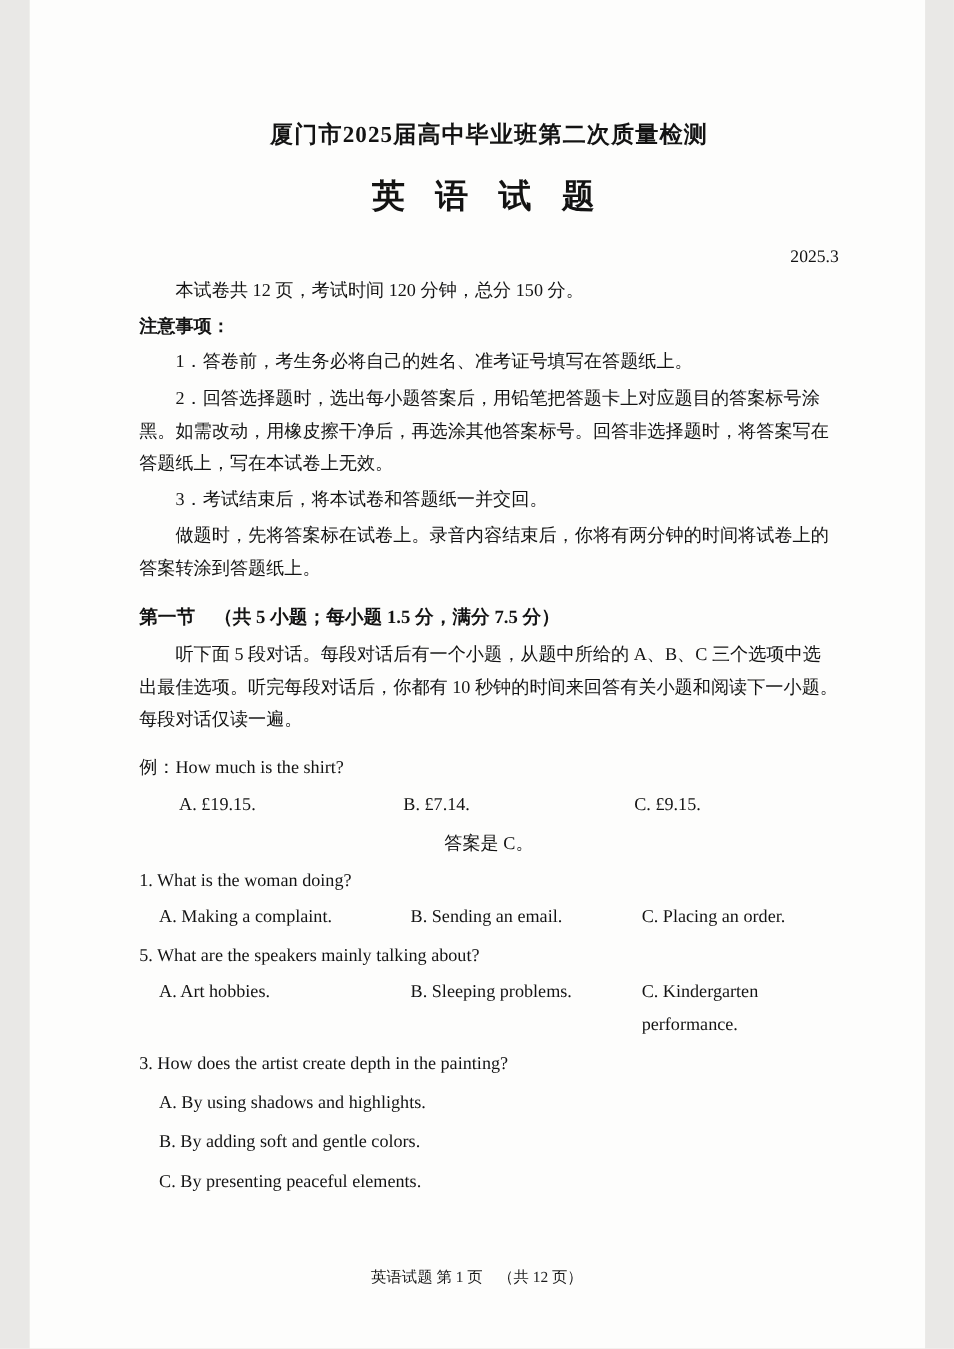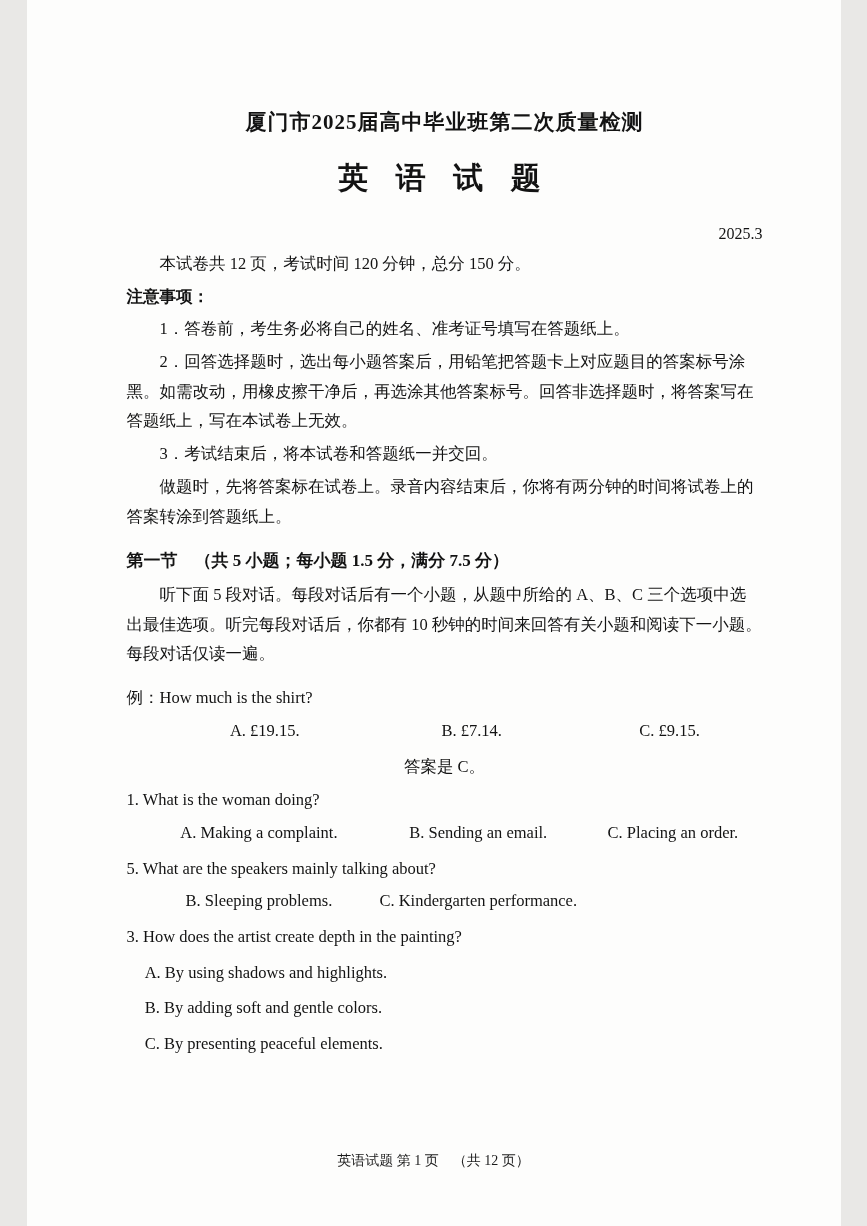--- a/index.html
+++ b/index.html
@@ -50,21 +50,20 @@
     margin: 16px 0 4px 0;
     line-height: 1.7;
   }
   .opts-row {
     display: grid;
     grid-template-columns: 37% 34% 29%;
     padding-left: 1.1em;
     font-size: 16.5px;
     line-height: 1.8;
     margin: 0 0 6px 0;
-    text-align: center;
   }
   .opts-row.example-cols {
     grid-template-columns: 34% 35% 31%;
     padding-left: 2.2em;
   }
   .opt-line {
     padding-left: 1.1em;
     font-size: 16.5px;
     line-height: 1.8;
     margin: 6px 0;
@@ -123,20 +122,21 @@
       <div class="opts-row">
         <span>A. Making a complaint.</span>
         <span>B. Sending an email.</span>
         <span>C. Placing an order.</span>
       </div>
     </div>
 
     <div class="question-block">
       <p class="line">5. What are the speakers mainly talking about?</p>
       <div class="opts-row">
+        <span>A. Art hobbies.</span>
         <span>B. Sleeping problems.</span>
         <span>C. Kindergarten performance.</span>
       </div>
     </div>
 
     <div class="question-block">
       <p class="line">3. How does the artist create depth in the painting?</p>
       <p class="opt-line">A. By using shadows and highlights.</p>
       <p class="opt-line">B. By adding soft and gentle colors.</p>
       <p class="opt-line">C. By presenting peaceful elements.</p>

